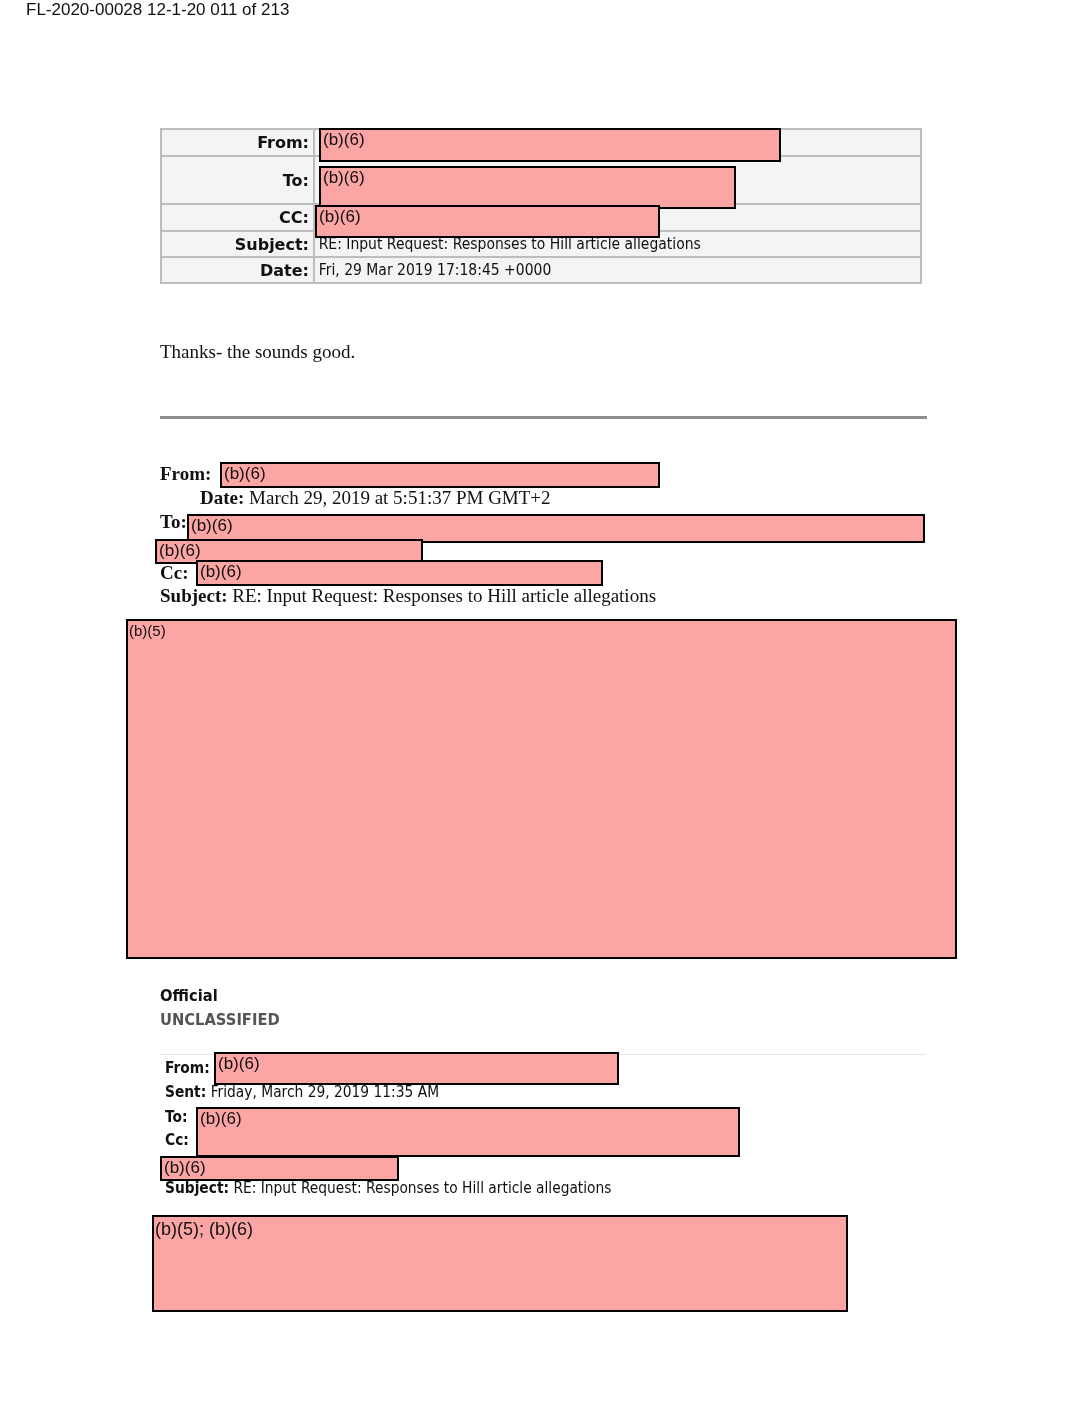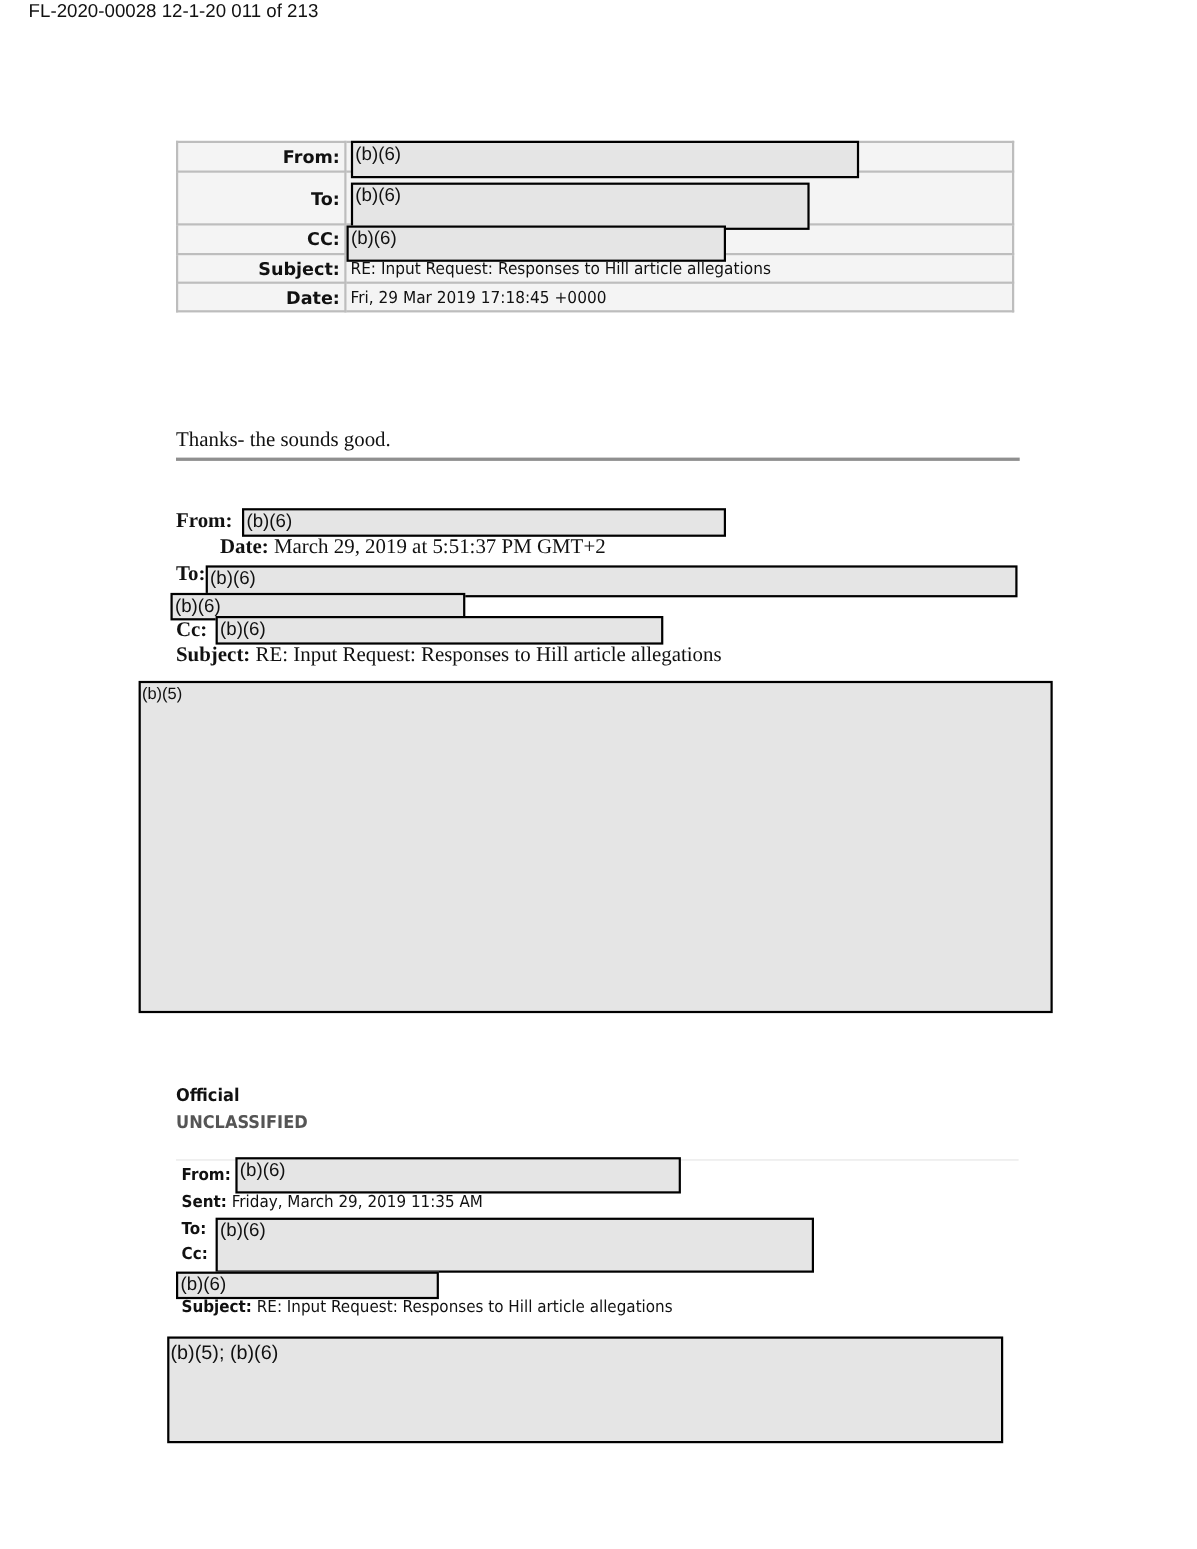--- a/index.html
+++ b/index.html
@@ -11,23 +11,23 @@
   .hdr-table { left: 160px; top: 128px; width: 762px; border-collapse: collapse; font-family: "DejaVu Sans", sans-serif; font-size: 15px; background: #f4f4f4; }
   .hdr-table td { border: 2px solid #bdbdbd; padding: 0 4px; vertical-align: middle; }
   .hdr-table td.lbl { width: 143px; text-align: right; font-weight: bold; font-size: 16px; }
   .hdr-table td.val { font-size: 15px; transform: scaleX(0.93); transform-origin: left center; white-space: nowrap; }
   .hdr-table tr.r1 td { height: 25px; }
   .hdr-table tr.r2 td { height: 46px; }
   .hdr-table tr.r3 td { height: 25px; }
   .hdr-table tr.r4 td { height: 24px; }
   .hdr-table tr.r5 td { height: 24px; }
 
-  .redact { position: absolute; background: #e5e5e5; border: 2px solid #000; box-sizing: border-box; font-family: "Liberation Sans", sans-serif; font-size: 17px; color: #111; padding: 0 2px; line-height: 20px; white-space: nowrap; }
+  .redact { position: absolute; background: #fca5a5; border: 2px solid #000; box-sizing: border-box; font-family: "Liberation Sans", sans-serif; font-size: 17px; color: #111; padding: 0 2px; line-height: 20px; white-space: nowrap; }
 
-  .serif { font-family: "Liberation Serif", serif; font-size: 19px; color: #111; margin-top: 48px; }
+  .serif { font-family: "Liberation Serif", serif; font-size: 19px; color: #111; }
   .thanks { left: 160px; top: 341px; }
   .sep { left: 160px; top: 416px; width: 767px; height: 3px; background: #8f8f8f; }
 
   .mail2 { font-family: "Liberation Serif", serif; font-size: 19px; line-height: 23px; }
   .mail2 b { font-weight: bold; }
 
   .calibri { font-family: "DejaVu Sans", sans-serif; font-size: 15px; transform: scaleX(0.92); transform-origin: left center; white-space: nowrap; }
   .official { left: 160px; top: 986px; font-weight: bold; font-size: 16px; color: #111; }
   .unclass { left: 160px; top: 1010px; font-weight: bold; font-size: 16px; color: #555; }
   .thinsep { left: 160px; top: 1054px; width: 766px; height: 1px; background: #e4e4e4; }
@@ -88,21 +88,21 @@
 <div class="abs mail2" style="left:160px;top:561px;">
   <b>Cc:</b>
 </div>
 <div class="redact" style="left:196px;top:560px;width:407px;height:26px;">(b)(6)</div>
 
 <div class="abs mail2" style="left:160px;top:584px;">
   <b>Subject:</b>
   <span>RE: Input Request: Responses to Hill article allegations</span>
 </div>
 
-<div class="redact" style="left:126px;top:619px;width:831px;height:302px;font-size:15px;line-height:20px;padding:0 1px;">(b)(5)</div>
+<div class="redact" style="left:126px;top:619px;width:831px;height:340px;font-size:15px;line-height:20px;padding:0 1px;">(b)(5)</div>
 
 <div class="abs calibri official">Official</div>
 <div class="abs calibri unclass">UNCLASSIFIED</div>
 <div class="abs thinsep"></div>
 
 <div class="abs calibri" style="left:165px;top:1059px;">
   <b>From:</b>
 </div>
 <div class="redact" style="left:214px;top:1052px;width:405px;height:33px;">(b)(6)</div>
 
@@ -118,13 +118,13 @@
   <b>Cc:</b>
 </div>
 <div class="redact" style="left:196px;top:1107px;width:544px;height:50px;">(b)(6)</div>
 <div class="redact" style="left:160px;top:1156px;width:239px;height:25px;">(b)(6)</div>
 
 <div class="abs calibri" style="left:165px;top:1179px;">
   <b>Subject:</b>
   <span>RE: Input Request: Responses to Hill article allegations</span>
 </div>
 
-<div class="redact" style="left:152px;top:1215px;width:760px;height:97px;font-size:18px;line-height:24px;padding:0 1px;">(b)(5);  (b)(6)</div>
+<div class="redact" style="left:152px;top:1215px;width:696px;height:97px;font-size:18px;line-height:24px;padding:0 1px;">(b)(5);  (b)(6)</div>
 
 </body></html>

